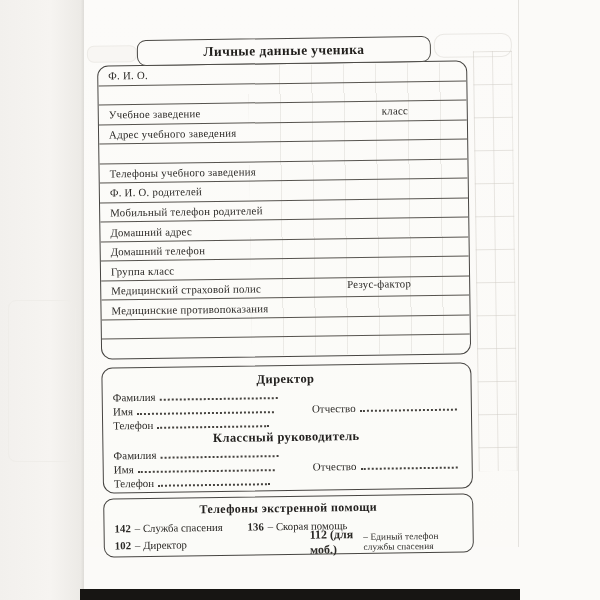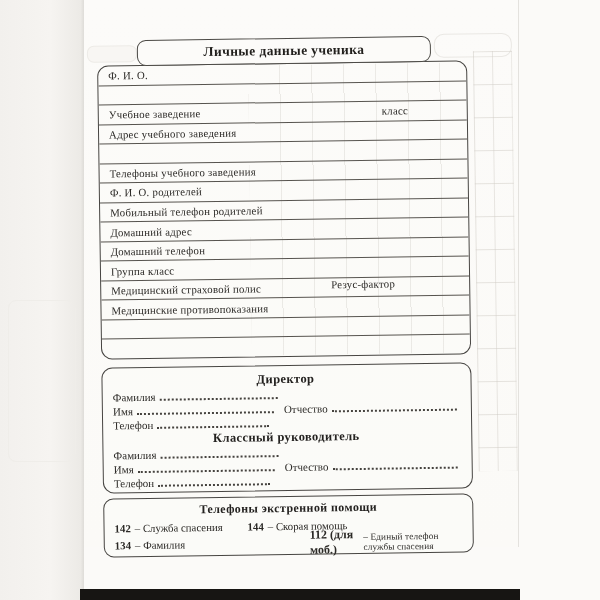--- a/index.html
+++ b/index.html
@@ -61,38 +61,38 @@
     z-index:1;
   }
   .s-row {
     flex:1; border-bottom:1px solid #57544f;
     display:flex; align-items:center; padding:0 10px; position:relative;
     font-size:10.8px; color:#2c2a27; letter-spacing:.25px; z-index:1;
   }
   .s-row:last-child { border-bottom:none; }
   .s-right { position:absolute; }
   .r-klass { left:283px; }
-  .r-rezus { left:230px;margin-top:33px; }
+  .r-rezus { left:246px;margin-top:33px; }
 
   
   .staff-box {
     position:absolute; left:20px; top:366px; width:370px; height:126px;
     border:1.4px solid #474542; border-radius:11px; box-sizing:border-box;
     padding:5px 12px 3px 10px; display:flex; flex-direction:column; background:rgba(252,251,249,.6);
   }
   .sec-title {
     text-align:center; font-weight:bold; font-size:12.5px; color:#242220;
     letter-spacing:.4px; height:16px; line-height:16px;
   }
   .f-row { display:flex; align-items:flex-end; font-size:11px; color:#2c2a27; height:14px; }
   .f-lbl { white-space:nowrap;text-align:right; }
   .dots { display:inline-block; border-bottom:2px dotted #45423e; margin:0 2px 2px 4px; height:10px; }
   .dots-surname { width:118px; }
   .dots-name { width:137px; }
-  .f-lbl.pat { margin-left:8px; }
+  .f-lbl.pat { margin-left:36px; }
   .dots-pat { flex:1; }
   .dots-phone { width:112px; }
 
   
   .emergency-box {
     position:absolute; left:20px; top:497px; width:370px; height:59px;
     border:1.4px solid #474542; border-radius:10px; box-sizing:border-box;
     padding:3px 10px 0 10px; background:rgba(252,251,249,.6);
   }
   .e-title { text-align:center; font-weight:bold; font-size:12px; color:#242220; letter-spacing:.4px; height:17px; line-height:16px; }
@@ -210,27 +210,27 @@
           <span class="dots dots-phone"></span>
         </div>
       </div>
 
       <div class="emergency-box">
         <div class="e-title">Телефоны экстренной помощи</div>
         <div class="e-row e-row1">
           <span class="e-num">142</span>
           <span class="e-txt">– Служба спасения</span>
           <span class="e-col2">
-            <span class="e-num">144</span>
+            <span class="e-num">136</span>
             <span class="e-txt">– Скорая помощь</span>
           </span>
         </div>
         <div class="e-row e-row2">
-          <span class="e-num">134</span>
-          <span class="e-txt">– Фамилия</span>
+          <span class="e-num">102</span>
+          <span class="e-txt">– Директор</span>
           <span class="e-col2">
             <span class="e-num">112 (для моб.)</span>
             <span class="e-txt">– Единый телефон службы спасения</span>
           </span>
         </div>
       </div>
 
     </div>
   </div>
 

